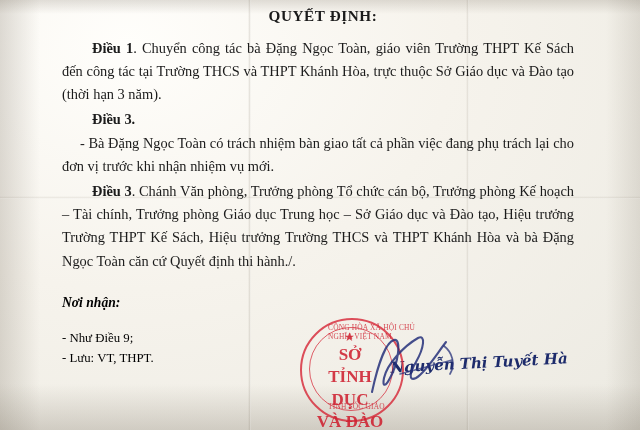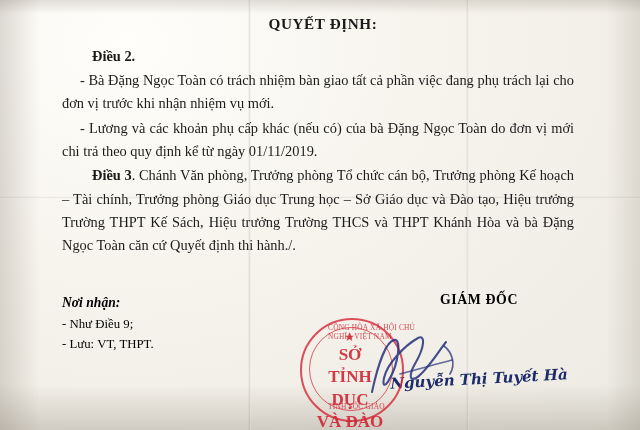--- a/index.html
+++ b/index.html
@@ -55,21 +55,21 @@
   }
   .shade-right {
     position: absolute; right: 0; top: 0; width: 34px; height: 430px;
     background: linear-gradient(to left, rgba(110,100,85,0.16), rgba(110,100,85,0));
     pointer-events: none;
   }
 
   .content {
     position: absolute;
     left: 62px;
-    top: 12px;
+    top: 4px;
     width: 512px;
     color: #1b1b1b;
     font-size: 14.4px;
     line-height: 1.62;
   }
 
   .doc-title {
     text-align: center;
     font-weight: bold;
     letter-spacing: 0.6px;
@@ -98,21 +98,21 @@
   .recipients {
     position: absolute;
     left: 0;
     top: 0;
     width: 230px;
     line-height: 1.55;
   }
   .recipients .head {
     font-style: italic;
     font-weight: bold;
-    margin-bottom: 2px;
+    margin-bottom: 16px;
   }
   .recipients .line {
     font-size: 12.8px;
   }
   .signer {
     position: absolute;
     left: 322px;
     top: 0;
     width: 190px;
     text-align: center;
@@ -203,44 +203,45 @@
   <div class="shade-right"></div>
   <div class="shade-bottom"></div>
   <div class="crease v1"></div>
   <div class="crease v2"></div>
   <div class="crease h1"></div>
 
   <div class="content">
 
     <div class="doc-title">QUYẾT ĐỊNH:</div>
 
-
     <p class="para">
-      <span class="b">Điều 2.</span>
+      <span class="b">Điều 1</span><span>. Chuyển công tác bà Đặng Ngọc Toàn, giáo viên Trường THPT Kế Sách đến công tác tại Trường THCS và THPT Khánh Hòa, trực thuộc Sở Giáo dục và Đào tạo (thời hạn 3 năm).</span>
     </p>
 
+    <p class="para">
+      <span class="b">Điều 3.</span>
+    </p>
+
     <p class="para dash">- Bà Đặng Ngọc Toàn có trách nhiệm bàn giao tất cả phần việc đang phụ trách lại cho đơn vị trước khi nhận nhiệm vụ mới.</p>
 
-    <p class="para dash">- Lương và các khoản phụ cấp khác (nếu có) của bà Đặng Ngọc Toàn do đơn vị mới chi trả theo quy định kể từ ngày 01/11/2019.</p>
 
     <p class="para">
       <span class="b">Điều 3</span><span>. Chánh Văn phòng, Trưởng phòng Tổ chức cán bộ, Trưởng phòng Kế hoạch – Tài chính, Trưởng phòng Giáo dục Trung học – Sở Giáo dục và Đào tạo, Hiệu trưởng Trường THPT Kế Sách, Hiệu trưởng Trường THCS và THPT Khánh Hòa và bà Đặng Ngọc Toàn căn cứ Quyết định thi hành./.</span>
     </p>
   </div>
 
   <div class="sign-block">
 
     <div class="recipients">
       <div class="head">Nơi nhận:</div>
       <div class="line">- Như Điều 9;</div>
       <div class="line">- Lưu: VT, THPT.</div>
     </div>
 
     <div class="signer">
-      <div class="role">GIÁM ĐỐC</div>
       <div class="name">Nguyễn Thị Tuyết Hà</div>
     </div>
   </div>
 
   <div class="seal">
     <div class="ring-out"></div>
     <div class="ring-in"></div>
     <div class="star">★</div>
     <div class="arc-top"><span>CỘNG HÒA XÃ HỘI CHỦ NGHĨA VIỆT NAM</span></div>
     <div class="seal-center">

